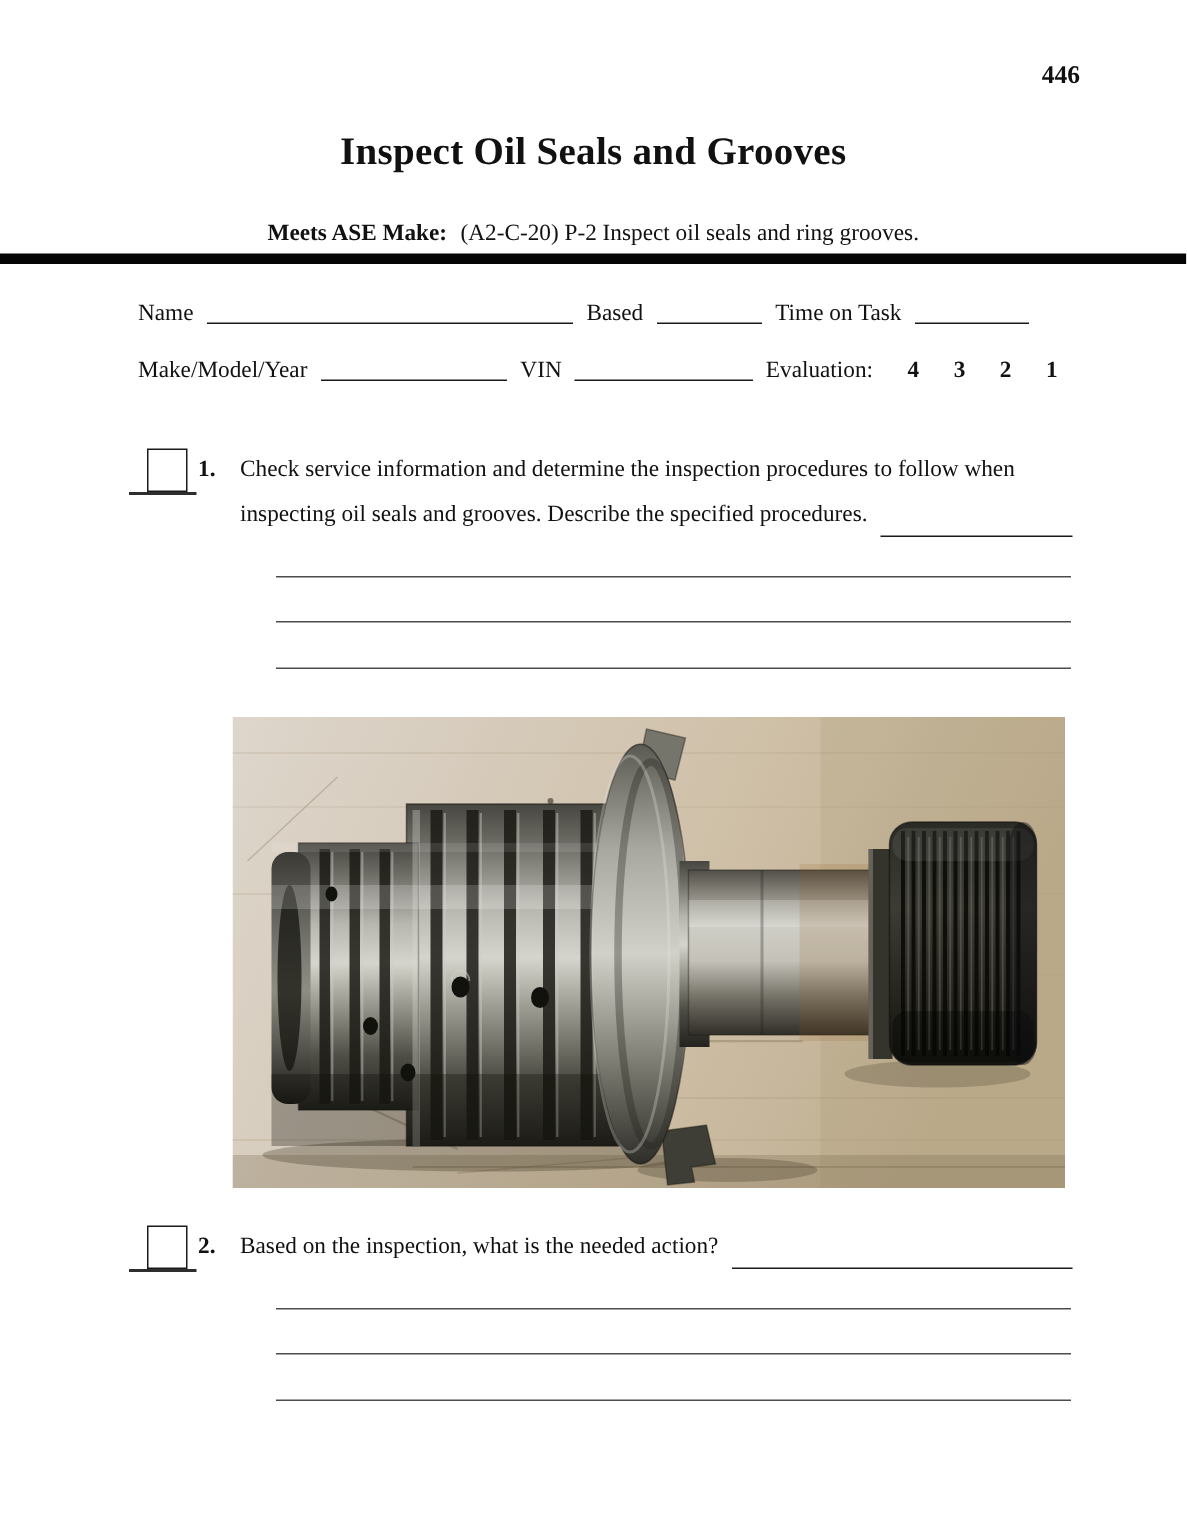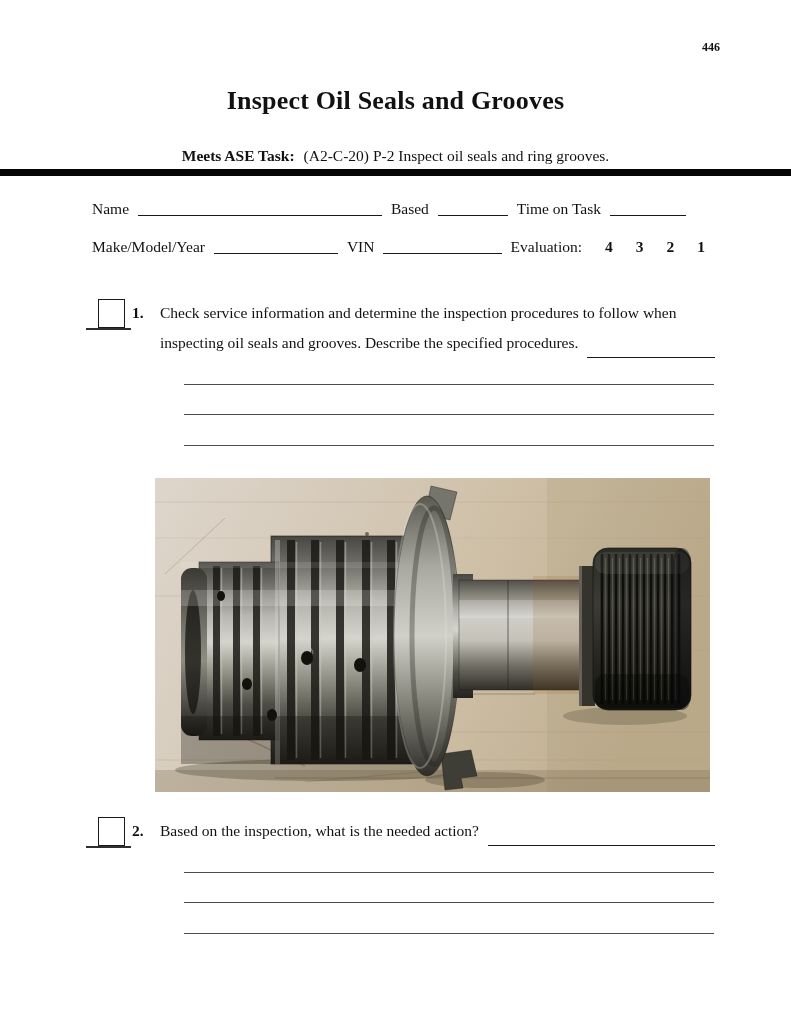--- a/index.html
+++ b/index.html
@@ -1,19 +1,19 @@
 <!DOCTYPE html>
 <html><head>
 <meta charset="utf-8">
 <style>
   html,body{margin:0;padding:0;background:#ffffff;}
   body{width:791px;height:1024px;font-family:"Liberation Serif","DejaVu Serif",serif;color:#111;}
   .page{position:relative;width:791px;height:1024px;background:#fff;overflow:hidden;}
 
-  .page-num{position:absolute;top:40px;right:71px;font-size:12px;font-weight:bold;}
+  .page-num{position:absolute;top:40px;right:71px;font-size:17px;font-weight:bold;}
   .title{position:absolute;top:86px;left:0;right:0;margin:0;text-align:center;
          font-size:26px;font-weight:bold;letter-spacing:.2px;}
   .ase{position:absolute;top:147px;left:0;right:0;text-align:center;font-size:15.5px;}
   .ase .b{font-weight:bold;margin-right:9px;}
   .rule{position:absolute;top:169px;left:0;width:791px;height:7px;background:#050505;}
 
   .row{position:absolute;left:92px;display:flex;align-items:flex-end;column-gap:9px;
        font-size:15.5px;}
   .lbl{font-weight:normal;white-space:nowrap;line-height:19px;}
   .fill{display:inline-block;height:15px;margin-bottom:2px;border-bottom:1.7px solid #1a1a1a;}
@@ -50,21 +50,21 @@
 </head>
 <body>
 
 <div class="page">
 
   <div class="page-num">446</div>
 
   <h1 class="title">Inspect Oil Seals and Grooves</h1>
 
   <div class="ase">
-    <span class="b">Meets ASE Task:</span><span>(A2-C-20) P-2  Inspect oil seals and ring grooves.</span>
+    <span class="b">Meets ASE Make:</span><span>(A2-C-20) P-2  Inspect oil seals and ring grooves.</span>
   </div>
 
   <div class="rule"></div>
 
   <div class="row row1">
     <span class="lbl">Name</span>
     <span class="fill name-fill"></span>
     <span class="lbl">Based</span>
     <span class="fill date-fill"></span>
     <span class="lbl">Time on Task</span>

